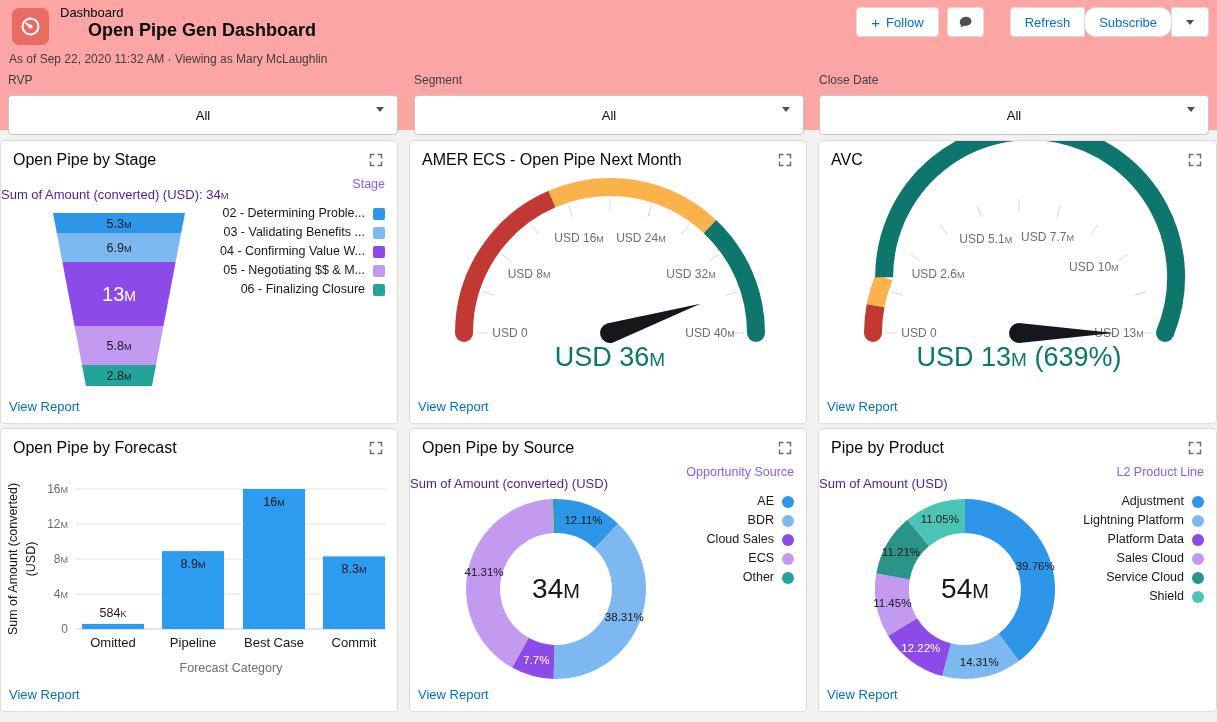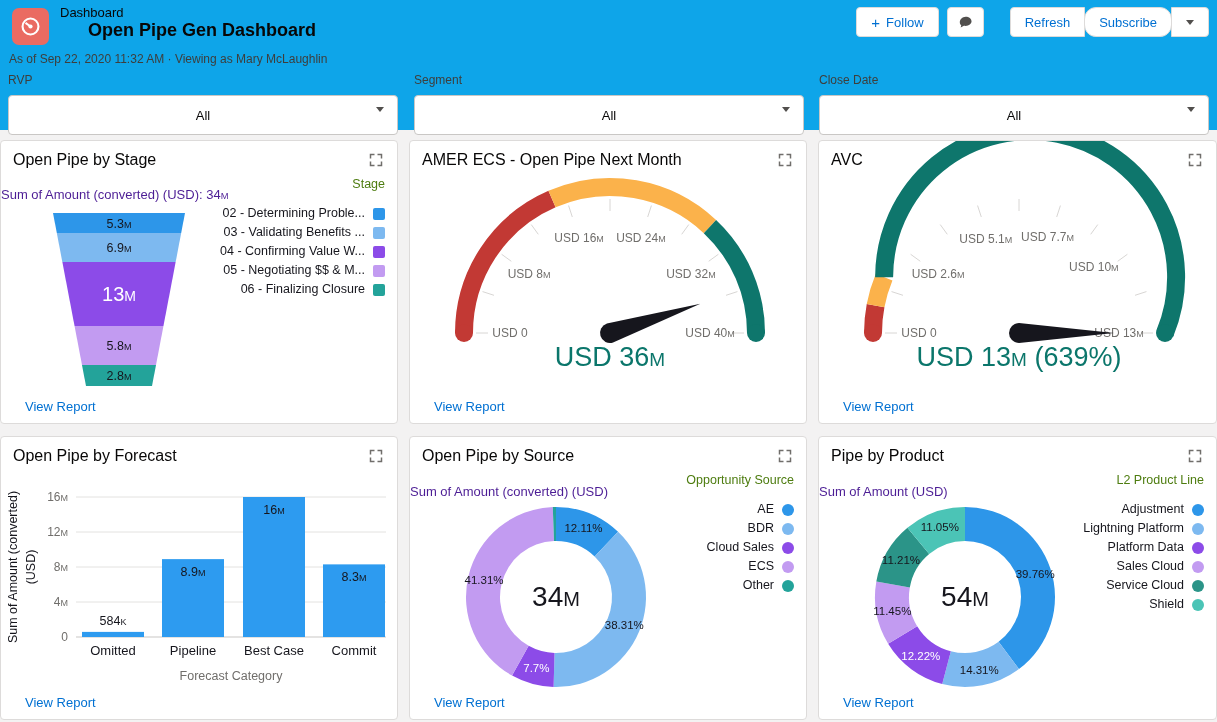--- a/index.html
+++ b/index.html
@@ -1,20 +1,20 @@
 <!DOCTYPE html>
 <html><head>
 <meta charset="utf-8">
 <style>
   * { margin:0; padding:0; box-sizing:border-box; }
   html,body { width:1217px; height:722px; overflow:hidden; }
   body { background:#F3F2F2; font-family:"Liberation Sans", sans-serif; position:relative; color:#080707; }
 
   
-  .topbar { position:absolute; top:0; left:0; width:1217px; height:130px; background:#0ea5e9;padding-left:32px; }
+  .topbar { position:absolute; top:0; left:0; width:1217px; height:130px; background:#fca5a5;padding-left:32px; }
   .brand-icon { position:absolute; top:8px; left:12px; width:37px; height:37px; border-radius:7px;
                 background:#EA6B62; display:flex; align-items:center; justify-content:center; }
   .rt-label { position:absolute; top:5px; left:60px; font-size:13px; color:#080707; }
   .page-title { position:absolute; top:20px; left:60px; font-size:18px; font-weight:700; color:#080707;margin-left:28px; }
   .meta { position:absolute; top:52px; left:9px; font-size:12px; color:#3E3E3C; }
 
   .actions { position:absolute; top:7px; right:8px; display:flex; gap:8px; align-items:center; }
   .btn { height:30px; padding:0 14px; border:1px solid #DDDBDA; border-radius:4px; background:#fff;
          color:#0070D2; font-size:13px; display:flex; align-items:center; gap:6px; cursor:pointer;
          font-family:"Liberation Sans", sans-serif; white-space:nowrap; }
@@ -29,35 +29,35 @@
 
   
   .filter { position:absolute; top:73px; width:390px; }
   .filter-label { font-size:12px; color:#3E3E3C; margin-bottom:8px; }
   .filter-box { position:relative; height:40px; border:1px solid #C9C7C5; border-radius:4px; background:#fff;
                 font-size:13px; color:#080707; display:flex; align-items:center; justify-content:center; cursor:pointer; }
   .filter-box .tri { position:absolute; right:13px; top:11px; }
 
   
   .grid { position:absolute; top:140px; left:0; width:1217px; display:grid;
-          grid-template-columns:398px 398px 399px; grid-template-rows:284px 284px; gap:12px 11px; }
+          grid-template-columns:398px 398px 399px; grid-template-rows:284px 284px; gap:4px 11px; }
   .card { position:relative; background:#fff; border:1px solid #DDDBDA; border-radius:4px; overflow:hidden; }
   .card-title { position:absolute; top:10px; left:12px; font-size:16px; font-weight:400; color:#080707; }
   .expand { position:absolute; top:12px; right:12px; width:16px; height:16px; cursor:pointer; }
   .chart { position:absolute; top:0; left:0; pointer-events:none;
            font-family:"Liberation Sans", sans-serif; }
   .chart-title { position:absolute; font-size:13px; color:#4c1d95; }
   .c0 .chart-title { top:46px; left:0; width:246px; }
   .c4 .chart-title, .c5 .chart-title { top:47px; left:0; width:292px; }
-  .view-report { position:absolute; left:24px; bottom:9px; font-size:13px; color:#0070D2;
+  .view-report { position:absolute; left:8px; bottom:9px; font-size:13px; color:#0070D2;
                  text-decoration:none; cursor:pointer; }
 
   
   .legend { position:absolute; top:36px; right:12px; text-align:right; }
-  .legend-title { color:#4d7c0f; font-size:12.5px; margin-bottom:10px;text-align:right; }
+  .legend-title { color:#8b5cf6; font-size:12.5px; margin-bottom:10px;text-align:right; }
   .legend-row { display:flex; align-items:flex-end; justify-content:flex-end; gap:8px; height:19px;
                 font-size:12.5px; color:#16161d; cursor:pointer; }
   .swatch { width:12px; height:12px; display:inline-block; flex:0 0 12px; }
   .sq { border-radius:2px; }
   .ci { border-radius:50%; }
 
   .u { font-size:72%; }
 </style>
 </head>
 <body>

